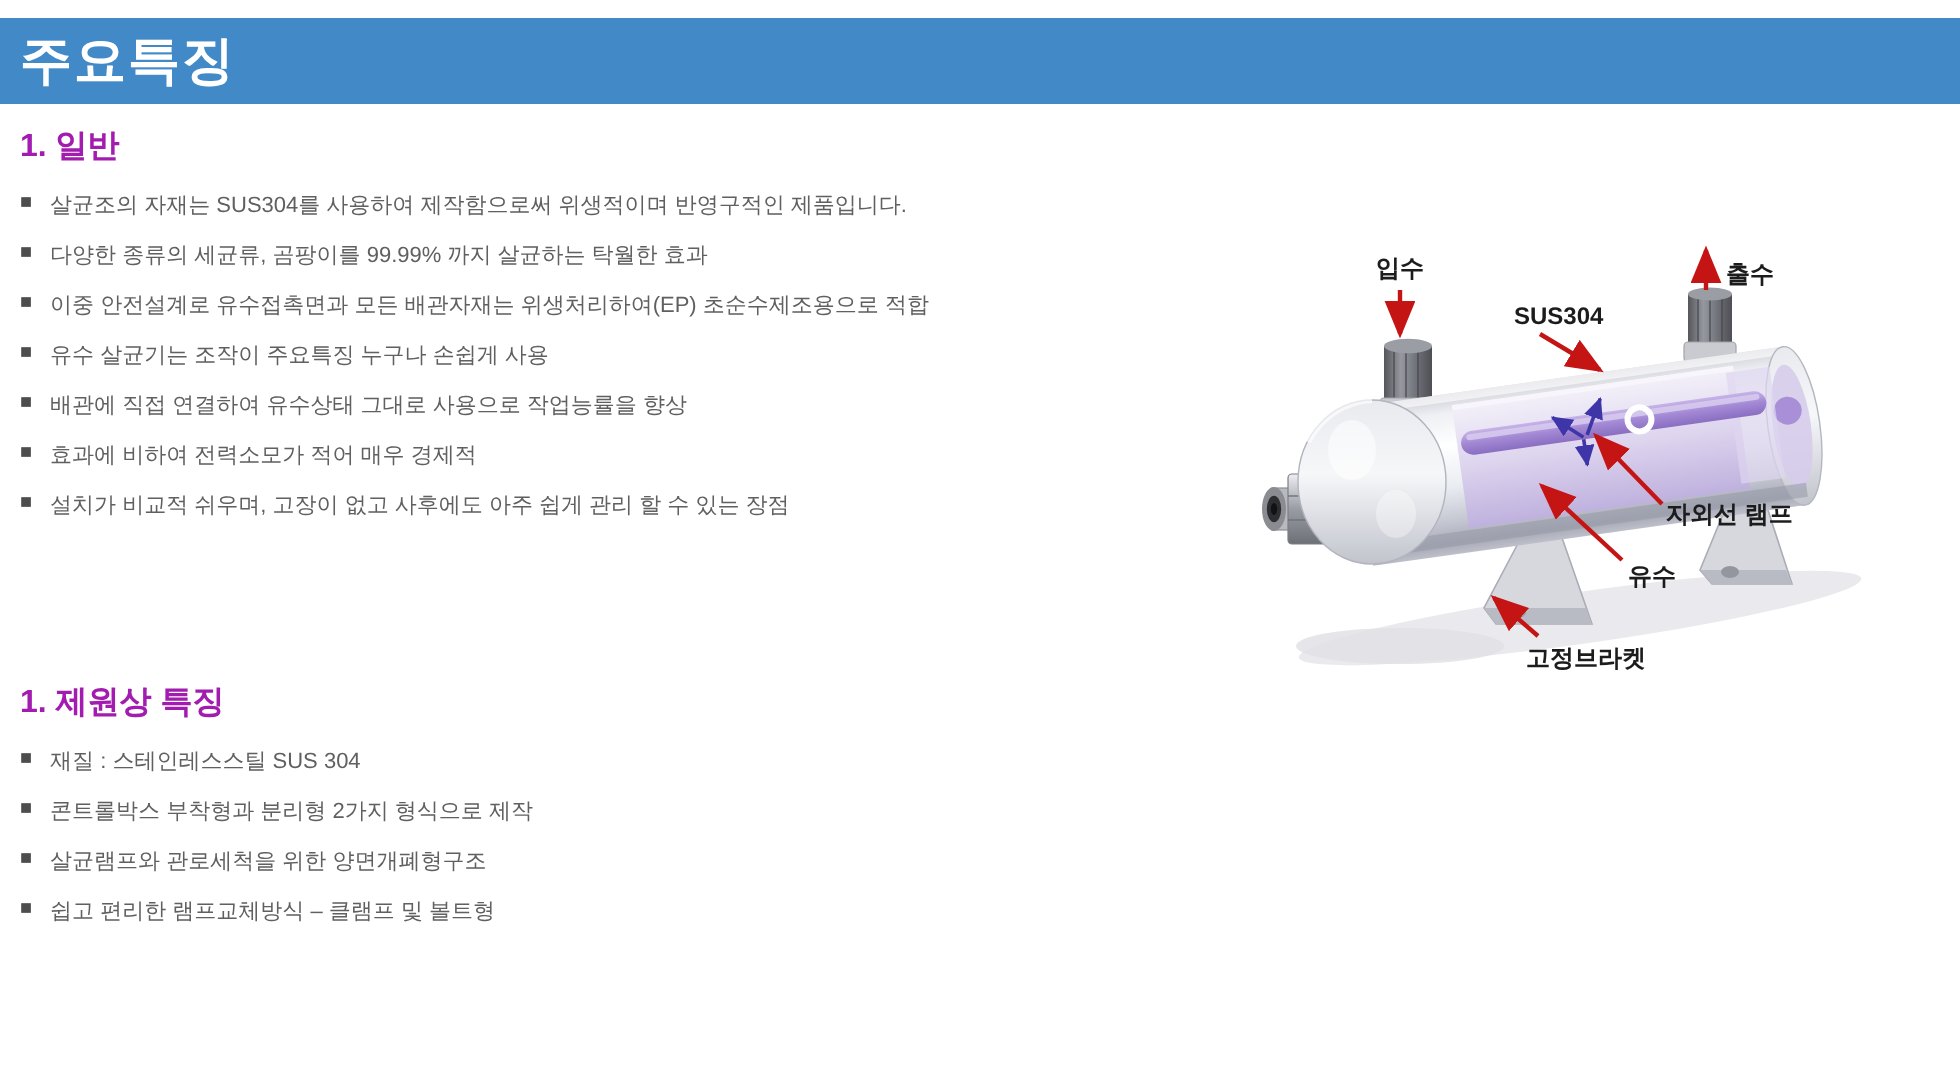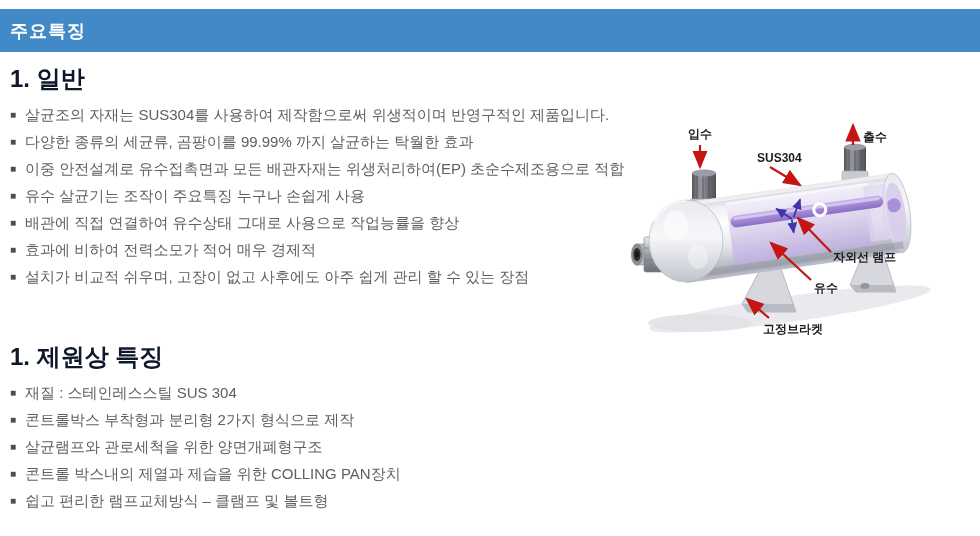--- a/index.html
+++ b/index.html
@@ -6,31 +6,31 @@
   html,body { background:#fff; }
   .page {
     position:relative; width:980px; height:536px; background:#ffffff;
     font-family:"Liberation Sans","DejaVu Sans",sans-serif; overflow:hidden;
   }
   .header-bar {
     position:absolute; left:0; top:9px; width:980px; height:43px;
     background:#4289c7; display:flex; align-items:center;
   }
   .header-title {
-    color:#ffffff; font-size:18px; font-weight:bold; padding-left:10px; letter-spacing:1px;
+    color:#ffffff; font-size:26px; font-weight:bold; padding-left:10px; letter-spacing:1px;
   }
   .section { position:absolute; left:10px; width:630px; }
   .section-1 { top:63px; }
   .section-2 { top:341px; }
   .section-title {
-    color:#0f172a; font-size:24px; font-weight:bold; margin-bottom:7px; letter-spacing:0px;
+    color:#a21caf; font-size:16px; font-weight:bold; margin-bottom:7px; letter-spacing:0px;
   }
   ul.features { list-style:none; }
   ul.features li {
-    font-size:15px; color:#606060; line-height:25px; white-space:nowrap;
+    font-size:11px; color:#606060; line-height:25px; white-space:nowrap;
   }
   ul.features li::before {
     content:"■"; font-size:10px; color:#4d4d4d; margin-right:9px;
     position:relative; top:-2px;
   }
   .diagram {
     position:absolute; left:630px; top:101px; width:350px; height:250px;
   }
   .diagram svg { display:block; }
   .diag-label {
@@ -61,21 +61,20 @@
       <li>설치가 비교적 쉬우며, 고장이 없고 사후에도 아주 쉽게 관리 할 수 있는 장점</li>
     </ul>
   </div>
 
   <div class="section section-2">
     <div class="section-title">1. 제원상 특징</div>
     <ul class="features">
       <li>재질 : 스테인레스스틸 SUS 304</li>
       <li>콘트롤박스 부착형과 분리형 2가지 형식으로 제작</li>
       <li>살균램프와 관로세척을 위한 양면개폐형구조</li>
-      <li>콘트롤 박스내의 제열과 제습을 위한 COLLING PAN장치</li>
       <li>쉽고 편리한 램프교체방식 – 클램프 및 볼트형</li>
     </ul>
   </div>
 
   <div class="diagram">
     <svg width="350" height="250" viewBox="0 0 350 250">
       <defs>
         <linearGradient id="bodyGrad" x1="0" y1="0" x2="0" y2="1">
           <stop offset="0" stop-color="#cfcfd7"></stop>
           <stop offset="0.12" stop-color="#eef0f4"></stop>

